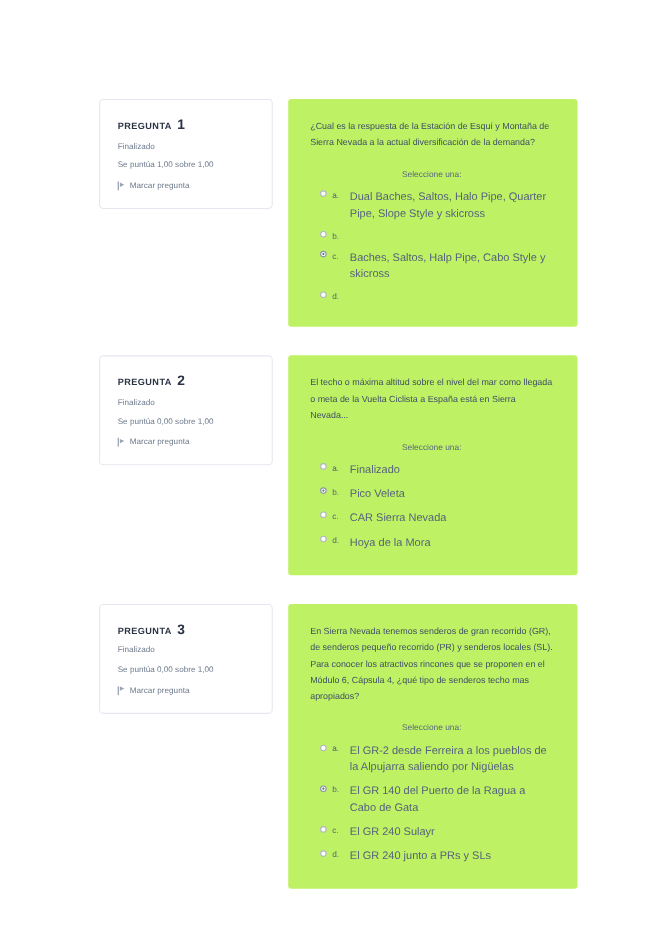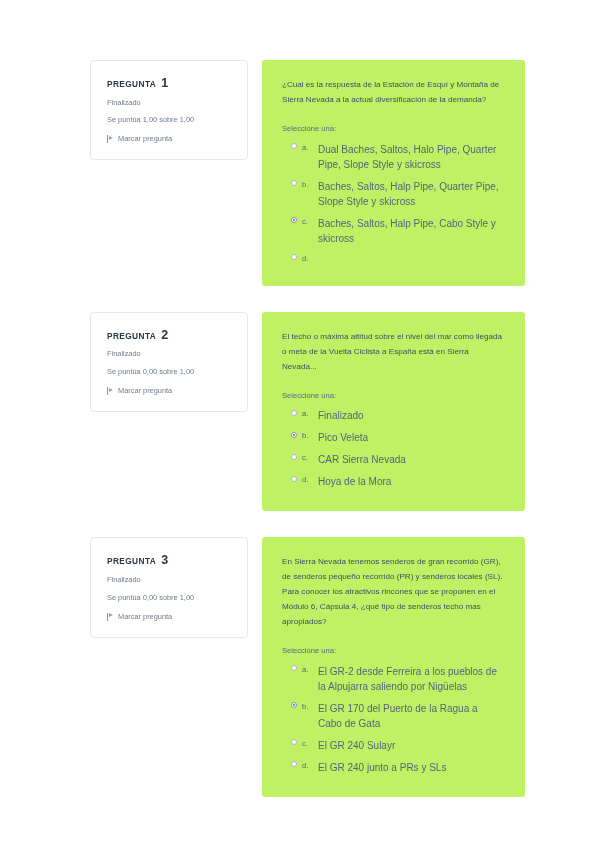--- a/index.html
+++ b/index.html
@@ -15,21 +15,21 @@
     color: #3d4a5c;
     -webkit-font-smoothing: antialiased;
     overflow: hidden;
   }
 
   .page {
     position: relative;
     width: 600px;
     height: 848px;
     box-sizing: border-box;
-    padding: 60px 75px 0 90px;
+    padding: 90px 75px 0 90px;
   }
 
   .question-block {
     display: flex;
     align-items: flex-start;
     gap: 14px;
     margin-bottom: 26px;
   }
 
   
@@ -113,20 +113,21 @@
     font-size: 8.1px;
     line-height: 1.85;
     color: #3f4e66;
     margin: 0 0 16px 0;
   }
   .qprompt {
     font-size: 7.6px;
     line-height: 1.4;
     color: #5a6780;
     margin: 0 0 7px 0;
+    text-align: center;
   }
 
   .answers {
     list-style: none;
     margin: 0;
     padding: 0;
   }
   .answer {
     display: flex;
     align-items: flex-start;
@@ -196,21 +197,20 @@
           <p class="qprompt">Seleccione una:</p>
           <ul class="answers">
             <li class="answer">
               <span class="radio"></span>
               <span class="ans-letter">a.</span>
               <span class="ans-text">Dual Baches, Saltos, Halo Pipe, Quarter Pipe, Slope Style y skicross</span>
             </li>
             <li class="answer">
               <span class="radio"></span>
               <span class="ans-letter">b.</span>
-              <span class="ans-text">Baches, Saltos, Halp Pipe, Quarter Pipe, Slope Style y skicross</span>
             </li>
             <li class="answer">
               <span class="radio checked"></span>
               <span class="ans-letter">c.</span>
               <span class="ans-text">Baches, Saltos, Halp Pipe, Cabo Style y skicross</span>
             </li>
             <li class="answer">
               <span class="radio"></span>
               <span class="ans-letter">d.</span>
             </li>
@@ -275,21 +275,21 @@
           <p class="qprompt">Seleccione una:</p>
           <ul class="answers">
             <li class="answer">
               <span class="radio"></span>
               <span class="ans-letter">a.</span>
               <span class="ans-text">El GR-2 desde Ferreira a los pueblos de la Alpujarra saliendo por Nigüelas</span>
             </li>
             <li class="answer">
               <span class="radio checked"></span>
               <span class="ans-letter">b.</span>
-              <span class="ans-text">El GR 170 del Puerto de la Ragua a Cabo de Gata</span>
+              <span class="ans-text">El GR 140 del Puerto de la Ragua a Cabo de Gata</span>
             </li>
             <li class="answer">
               <span class="radio"></span>
               <span class="ans-letter">c.</span>
               <span class="ans-text">El GR 240 Sulayr</span>
             </li>
             <li class="answer">
               <span class="radio"></span>
               <span class="ans-letter">d.</span>
               <span class="ans-text">El GR 240 junto a PRs y SLs</span>

